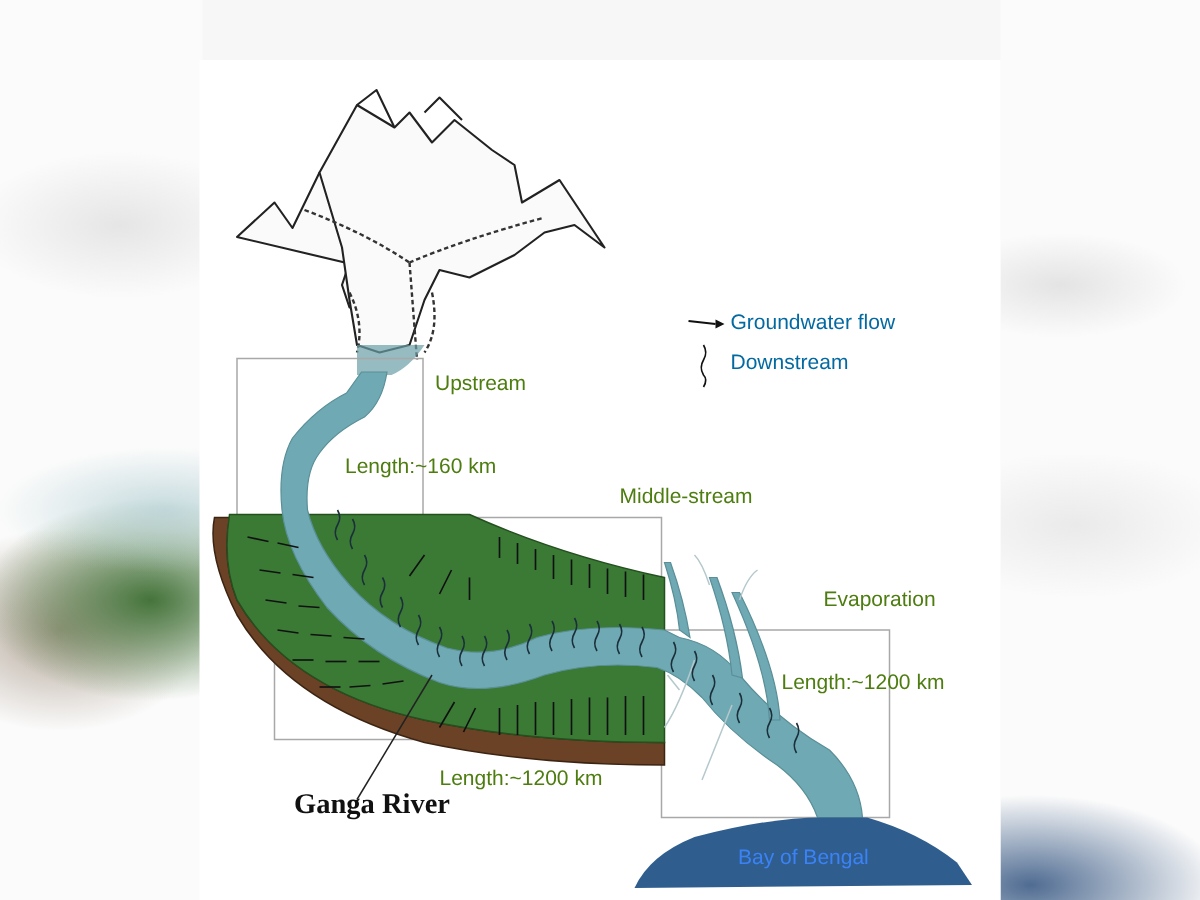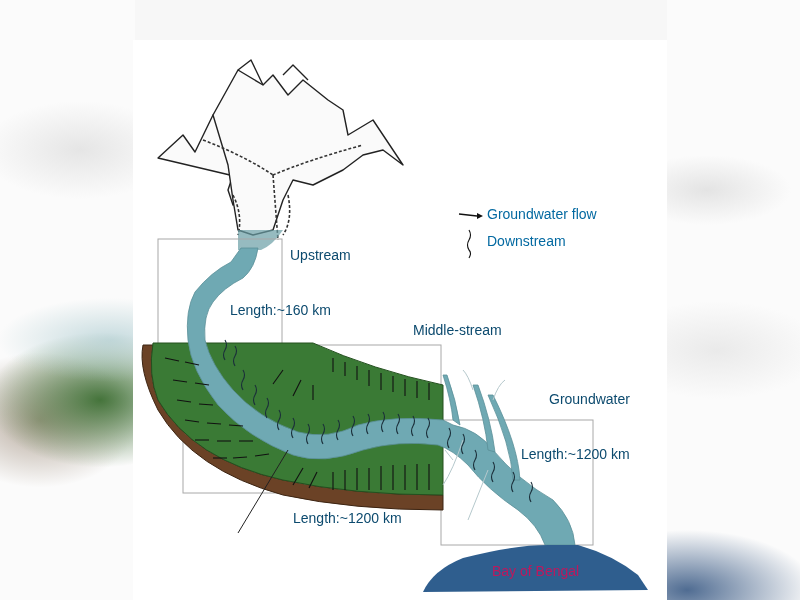--- a/index.html
+++ b/index.html
@@ -24,21 +24,21 @@
       radial-gradient(ellipse 120px 50px at 40px 190px, rgba(225,225,225,0.9), rgba(255,255,255,0) 70%),
       radial-gradient(ellipse 150px 70px at 50px 350px, rgba(232,232,232,0.9), rgba(255,255,255,0) 70%),
       radial-gradient(ellipse 170px 80px at 20px 590px, rgba(70,100,140,0.95), rgba(255,255,255,0) 75%),
       #fbfbfb;
   }
   .figure {
     position: absolute; left: 133px; top: 40px; width: 534px; height: 560px;
     background: #ffffff;
   }
   svg { position: absolute; left: 0; top: 0; }
-  .lbl { position: absolute; color: #0c4a6e; font-size: 14px; white-space: nowrap; }
+  .lbl { position: absolute; color: #4d7c0f; font-size: 14px; white-space: nowrap; }
   .lbl-bold { font-family: "Liberation Serif", serif; font-weight: bold; font-size: 19px; color: #111; }
   .legend-item { position: absolute; display: flex; align-items: center; font-size: 14px; color: #0369a1; }
 </style>
 </head>
 <body>
 
 <div class="bg-blur bg-left"></div>
 <div class="bg-blur bg-right"></div>
 
 <div class="figure">
@@ -175,17 +175,18 @@
     <span></span>
     <span>Downstream</span>
   </div>
 
   <div class="lbl" style="left:157px; top:207px;">Upstream</div>
   <div class="lbl" style="left:97px; top:262px;">Length:~160 km</div>
 
   <div class="lbl" style="left:280px; top:282px;text-align:center;">Middle-stream</div>
   <div class="lbl" style="left:160px; top:470px;">Length:~1200 km</div>
 
-  <div class="lbl" style="left:416px; top:351px;">Groundwater</div>
+  <div class="lbl" style="left:416px; top:351px;">Evaporation</div>
   <div class="lbl" style="left:388px; top:406px;">Length:~1200 km</div>
 
-  <div class="lbl" style="left:359px; top:523px; color:#be185d;">Bay of Bengal</div>
+  <div class="lbl lbl-bold" style="left:63px; top:486px;">Ganga River</div>
+  <div class="lbl" style="left:359px; top:523px; color:#3b82f6;">Bay of Bengal</div>
 </div>
 
 </body></html>

